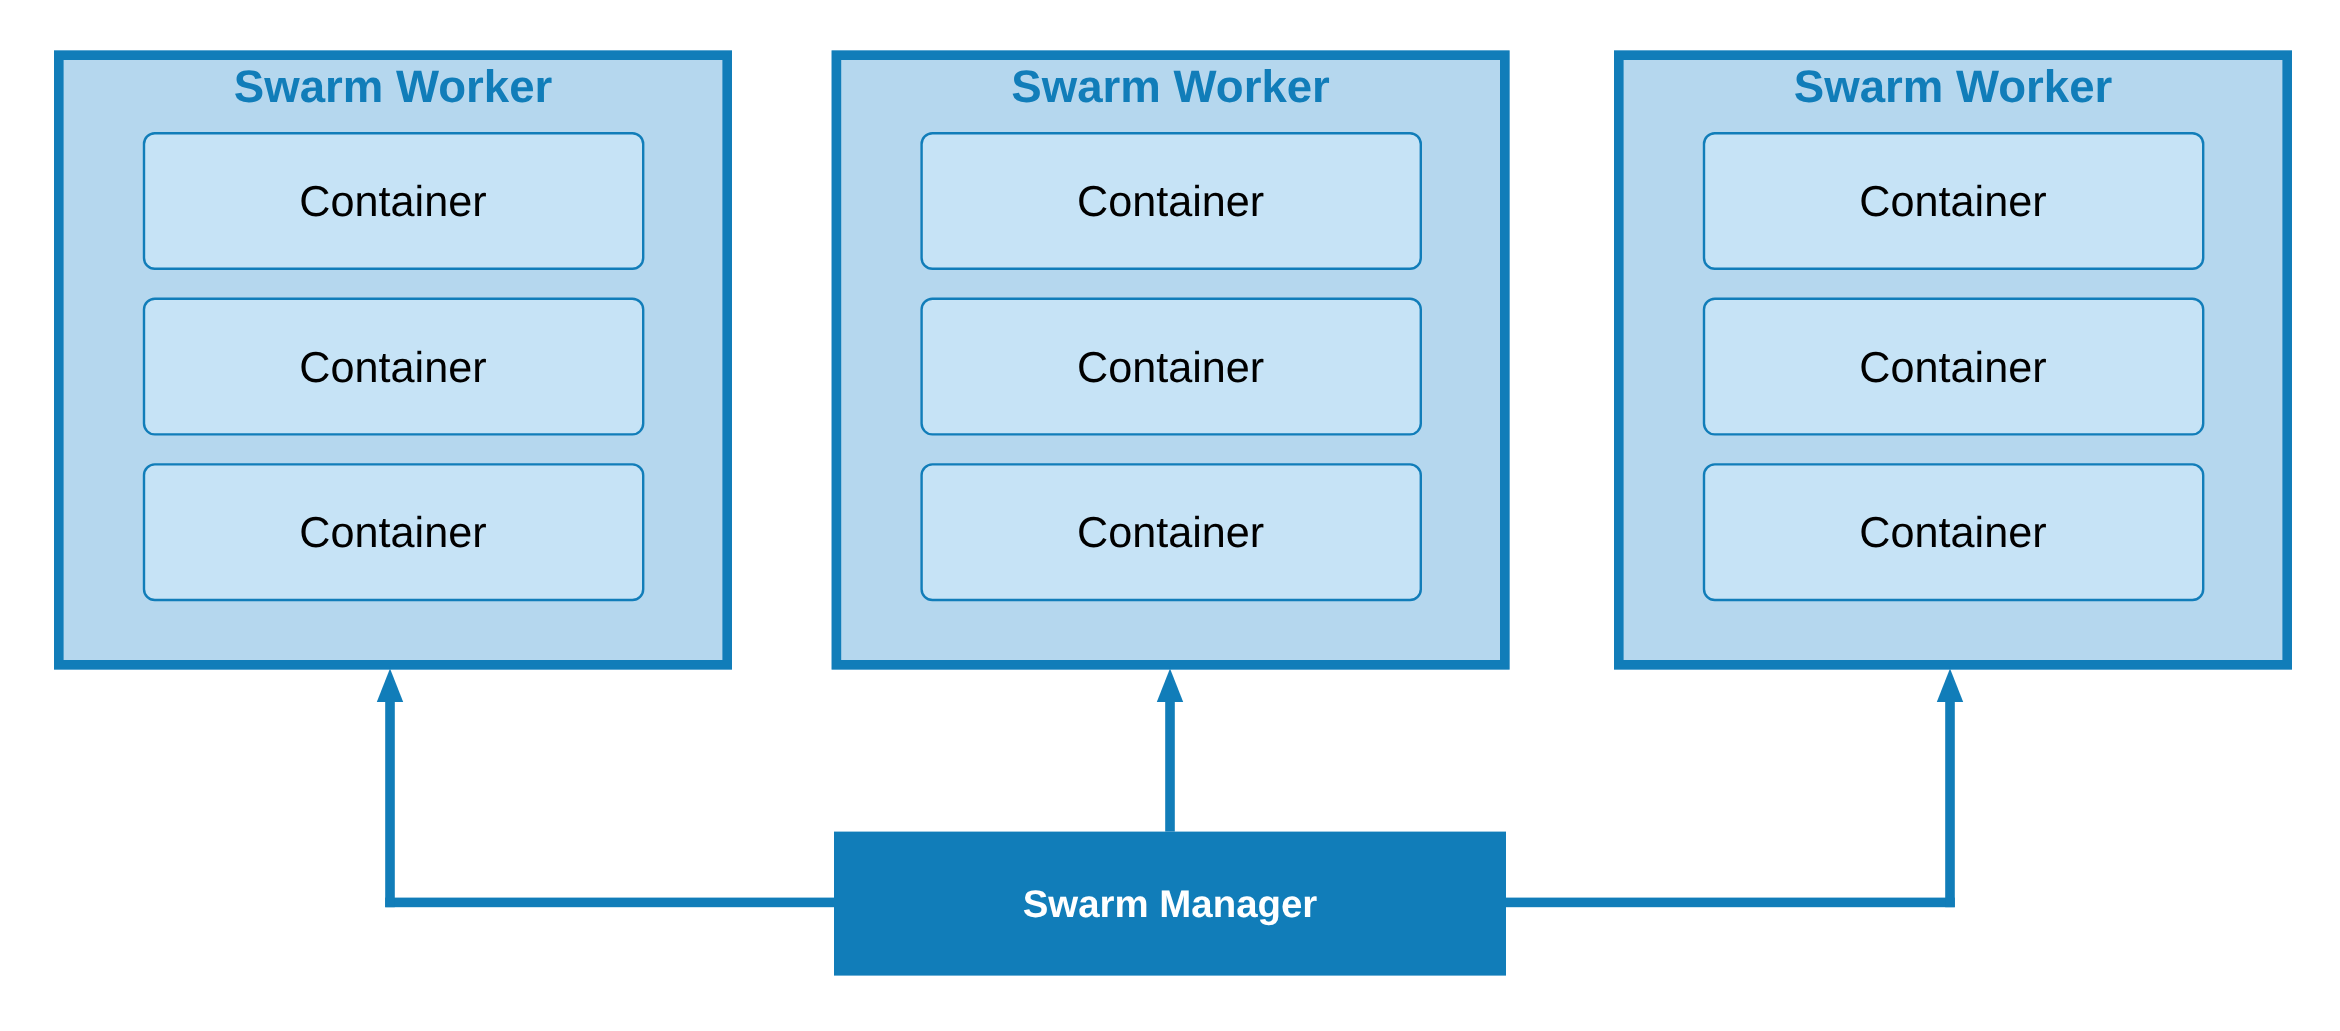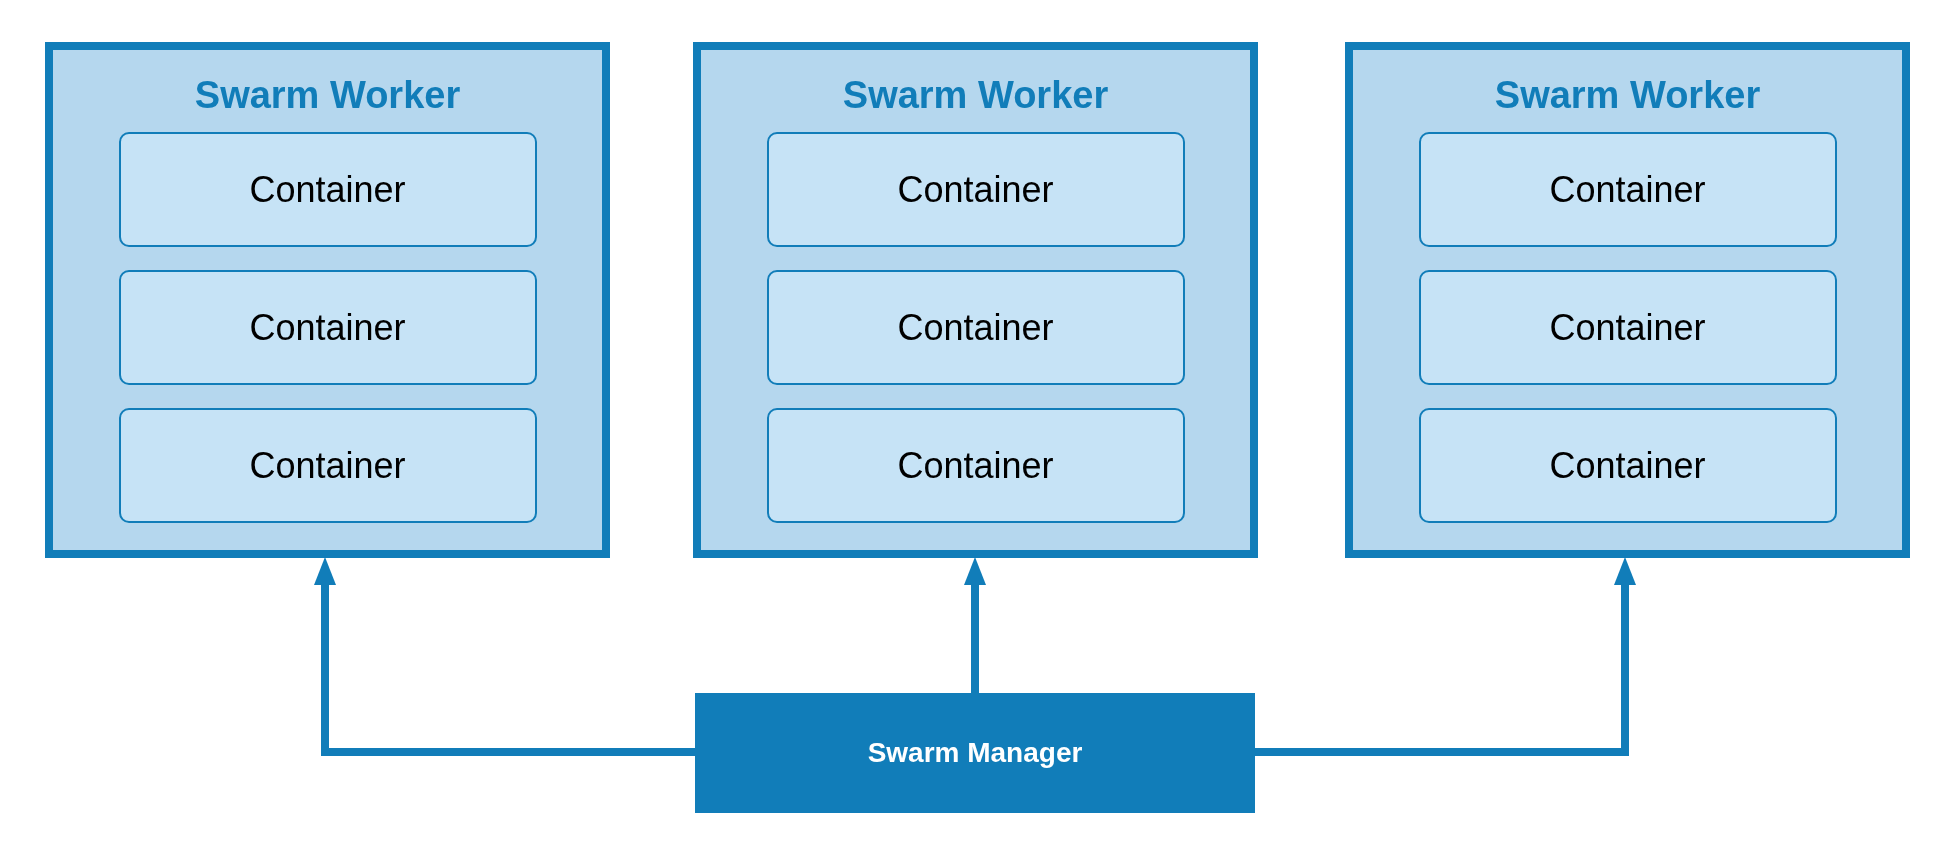--- a/index.html
+++ b/index.html
@@ -18,21 +18,21 @@
     font-family:"Liberation Sans", sans-serif;
   }
   
   .worker{
     position:absolute;top:42px;width:565px;height:516px;
     box-sizing:border-box;
     background:var(--worker-fill);
     border:8px solid var(--accent);
   }
   .worker-title{
-    margin:0;padding-top:22px;
+    margin:0;padding-top:0;
     text-align:center;
     font-size:38px;font-weight:bold;line-height:46px;
     color:var(--accent);
   }
   .containers{
     margin-top:14px;
     display:flex;flex-direction:column;align-items:center;gap:23px;
   }
   .container-box{
     box-sizing:border-box;
@@ -45,21 +45,21 @@
   .container-label{
     font-size:36px;color:var(--container-text);
   }
   
   .manager{
     position:absolute;left:695px;top:693px;width:560px;height:120px;
     background:var(--accent);
     display:flex;align-items:center;justify-content:center;
   }
   .manager-label{
-    font-size:28px;font-weight:bold;color:var(--manager-text);
+    font-size:32px;font-weight:bold;color:var(--manager-text);
   }
   
   .edge{display:contents;}
   .seg{position:absolute;background:var(--accent);}
   .seg.h{height:8px;}
   .seg.v{width:8px;}
   .arrowhead{
     position:absolute;width:0;height:0;
     border-left:11px solid transparent;
     border-right:11px solid transparent;

